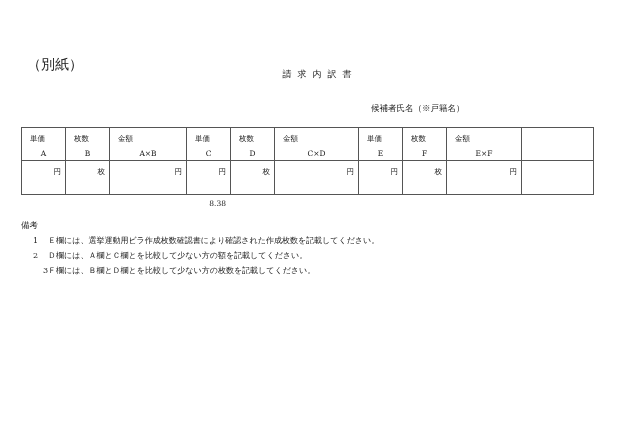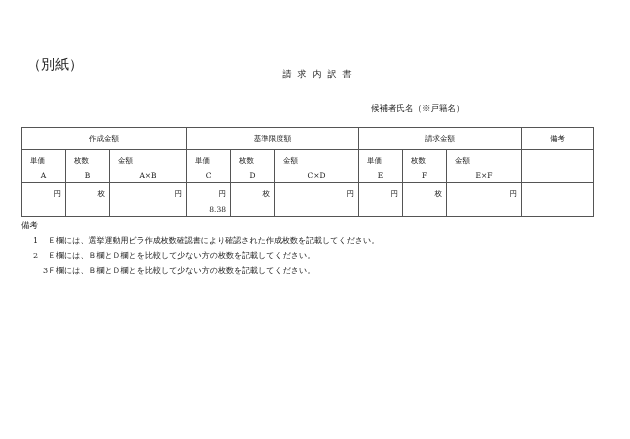--- a/index.html
+++ b/index.html
@@ -10,21 +10,21 @@
   #title { left:0; width:630px; top:68px; text-align:center; font-size:9px; letter-spacing:6px; padding-left:10px; box-sizing:border-box; }
   #candidate { left:371px; top:103px; font-size:8.5px;font-family:Liberation Mono, monospace; }
   table.grid { position:absolute; left:21px; top:127px; border-collapse:collapse; font-size:7.5px; table-layout:fixed; }
   table.grid td { border:1px solid #555; padding:0; vertical-align:top; }
   .h1 td { height:21px; text-align:center; vertical-align:middle !important; }
   .h2 td { height:32px; position:relative; }
   .h2 .lbl { position:absolute; left:8px; top:6px; }
   .h2 .sym { position:absolute; left:0; right:0; top:21px; text-align:center; }
   .body td { height:33px; position:relative; }
   .body .unit { position:absolute; right:4px; top:6px; }
-  .body .val { position:absolute; right:4px; top:22px; }
+  .body .val { position:absolute; right:4px; top:38px; }
   #notes-title { left:21px; top:220px; font-size:8.5px; }
   .note { left:33px; font-size:8px; }
   .note .num { display:inline-block; width:15px; }
 </style>
 </head>
 <body>
 
 <div class="abs" id="attach">（別紙）</div>
 <div class="abs" id="title">請求内訳書</div>
 <div class="abs" id="candidate">候補者氏名（※戸籍名）</div>
@@ -36,26 +36,20 @@
       <col style="width:77px">
     <col style="width:44px">
       <col style="width:44px">
       <col style="width:84px">
     <col style="width:44px">
       <col style="width:44px">
       <col style="width:75px">
     <col style="width:72px">
   </colgroup>
   <tbody>
-      <tr class="h1">
-    <td colspan="3">作成金額</td>
-    <td colspan="3">基準限度額</td>
-    <td colspan="3">請求金額</td>
-    <td>備考</td>
-  </tr>
   <tr class="h2">
     <td>
           <span class="lbl">単価</span>
           <span class="sym">A</span>
         </td>
     <td>
           <span class="lbl">枚数</span>
           <span class="sym">B</span>
         </td>
     <td>
@@ -125,14 +119,14 @@
           <span class="unit">円</span>
           <span class="val"></span>
         </td>
     <td></td>
   </tr>
 </tbody>
   </table>
 
 <div class="abs" id="notes-title">備考</div>
 <div class="abs note" style="top:235px;"><span class="num">1</span><span>Ｅ欄には、選挙運動用ビラ作成枚数確認書により確認された作成枚数を記載してください。</span></div>
-<div class="abs note" style="top:250px;"><span class="num">2</span><span>Ｅ欄には、Ｂ欄とＤ欄とを比較して少ない方の枚数を記載してください。</span></div>
+<div class="abs note" style="top:250px;"><span class="num">2</span><span>Ｄ欄には、Ａ欄とＣ欄とを比較して少ない方の額を記載してください。</span></div>
 <div class="abs note" style="top:265px;text-align:right;"><span class="num">3</span><span>Ｆ欄には、Ｂ欄とＤ欄とを比較して少ない方の枚数を記載してください。</span></div>
 
 </body></html>

